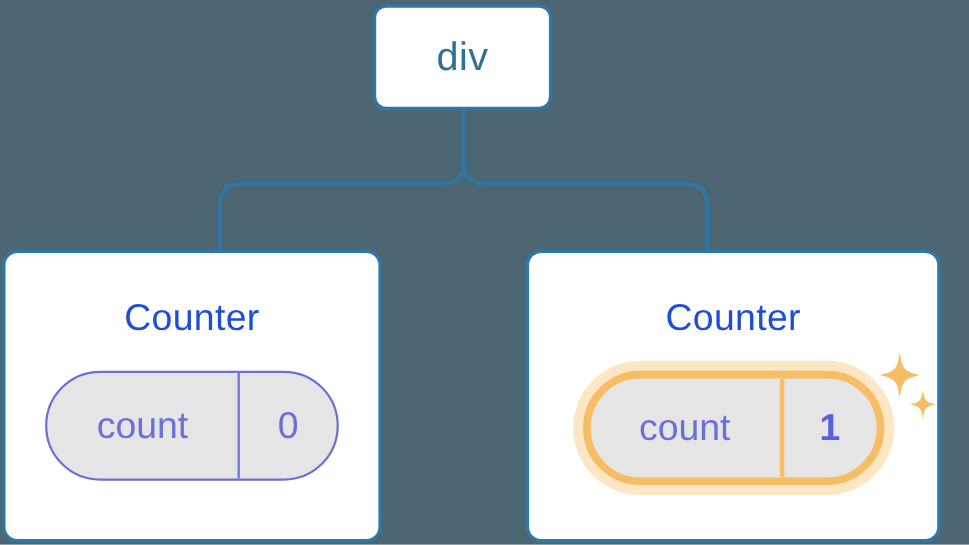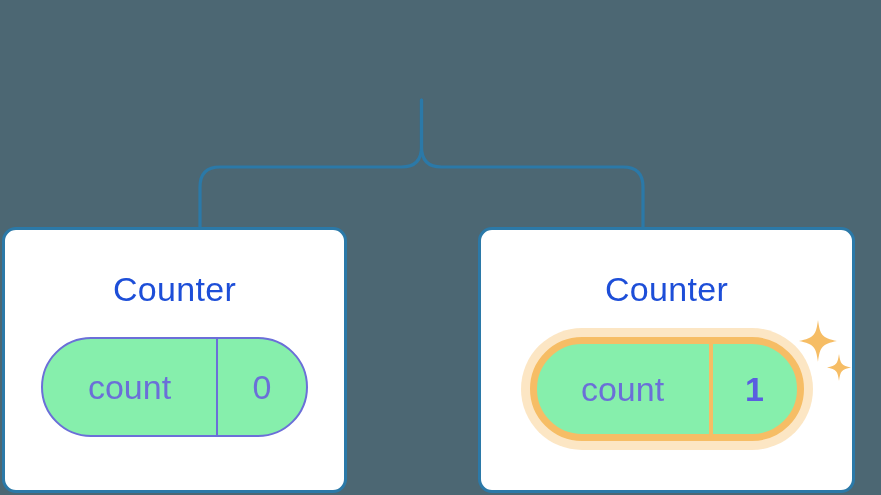--- a/index.html
+++ b/index.html
@@ -89,21 +89,21 @@
     margin-top: 31px;
     display: flex;
     align-items: center;
     justify-content: center;
   }
   .pill {
     position: relative;
     box-sizing: border-box;
     display: flex;
     align-items: stretch;
-    background: #86efac;
+    background: #e5e5e5;
     border-radius: 999px;
     overflow: hidden;
   }
   .pill-normal {
     width: 267px;
     height: 100px;
     border: 2px solid #6b6fd8;
   }
   .pill-highlight {
     width: 274px;
@@ -167,20 +167,23 @@
              Q 200 167 200 187
              L 200 227" fill="none" stroke="#2b79a8" stroke-width="3.2" stroke-linecap="round" stroke-linejoin="round"></path>
     <path d="M 421.5 100
              L 421.5 147
              Q 421.5 167 441.5 167
              L 623 167
              Q 643 167 643 187
              L 643 227" fill="none" stroke="#2b79a8" stroke-width="3.2" stroke-linecap="round" stroke-linejoin="round"></path>
   </svg>
 
+  <div class="node-root">
+    <span class="node-root-label">div</span>
+  </div>
 
   <div class="card card-left">
     <span class="card-title">Counter</span>
     <div class="pill-wrap">
       <div class="pill pill-normal">
         <div class="pill-key">
           <span class="pill-key-text">count</span>
         </div>
         <div class="pill-val">
           <span class="pill-val-text">0</span>

